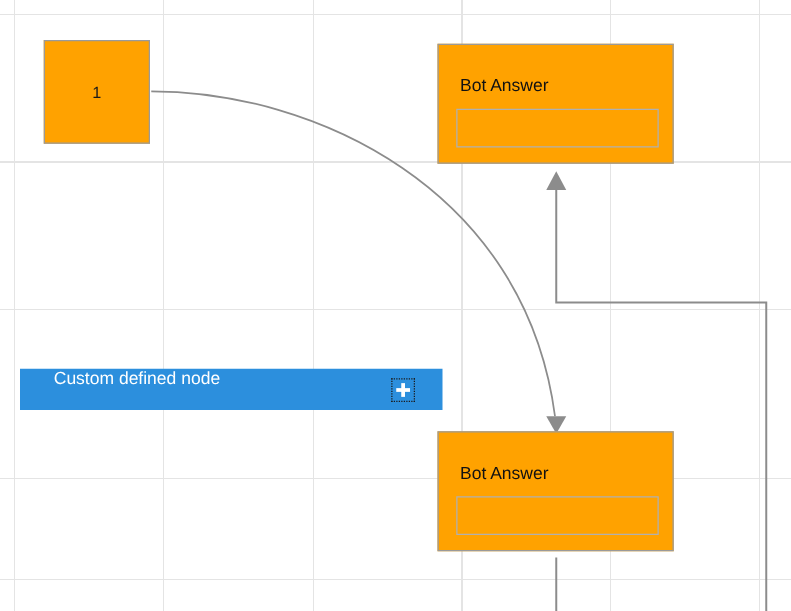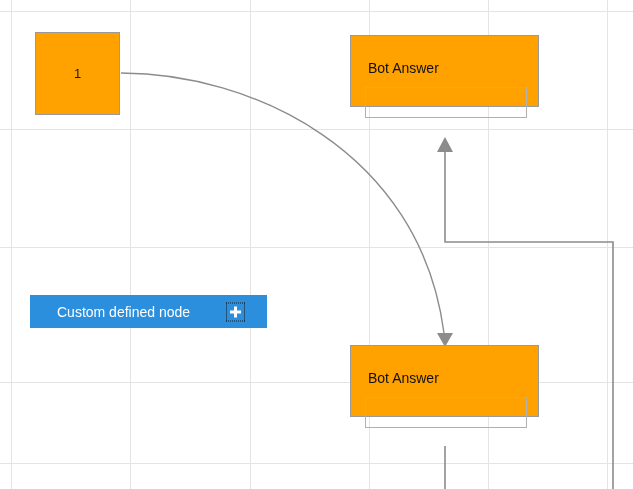--- a/index.html
+++ b/index.html
@@ -47,21 +47,21 @@
     align-items: center;
     justify-content: center;
   }
   #node-start .node-index {
     font-size: 13px;
     color: #1a1a1a;
     line-height: 1;
   }
   .node-bot {
     width: 189px;
-    height: 72px;
+    height: 96px;
     padding: 0;
   }
   #node-bot-top {
     left: 350px;
     top: 35px;
   }
   #node-bot-bottom {
     left: 350px;
     top: 345px;
   }
@@ -80,27 +80,27 @@
     top: 51px;
     width: 162px;
     height: 31px;
     box-sizing: border-box;
     border: 1px solid #b0b0b0;
     background: transparent;
   }
   
   #palette-item {
     position: absolute;
-    left: 30px;
+    left: 16px;
     top: 295px;
-    width: 237px;
+    width: 338px;
     height: 33px;
     background: #2C8FDD;
     display: flex;
-    align-items: center;
+    align-items: flex-start;
   }
   #palette-item .palette-label {
     margin-left: 27px;
     font-size: 14px;
     color: #ffffff;
     line-height: 1;
     white-space: nowrap;
     flex: 1 1 auto;
   }
   #palette-item .add-handle {

